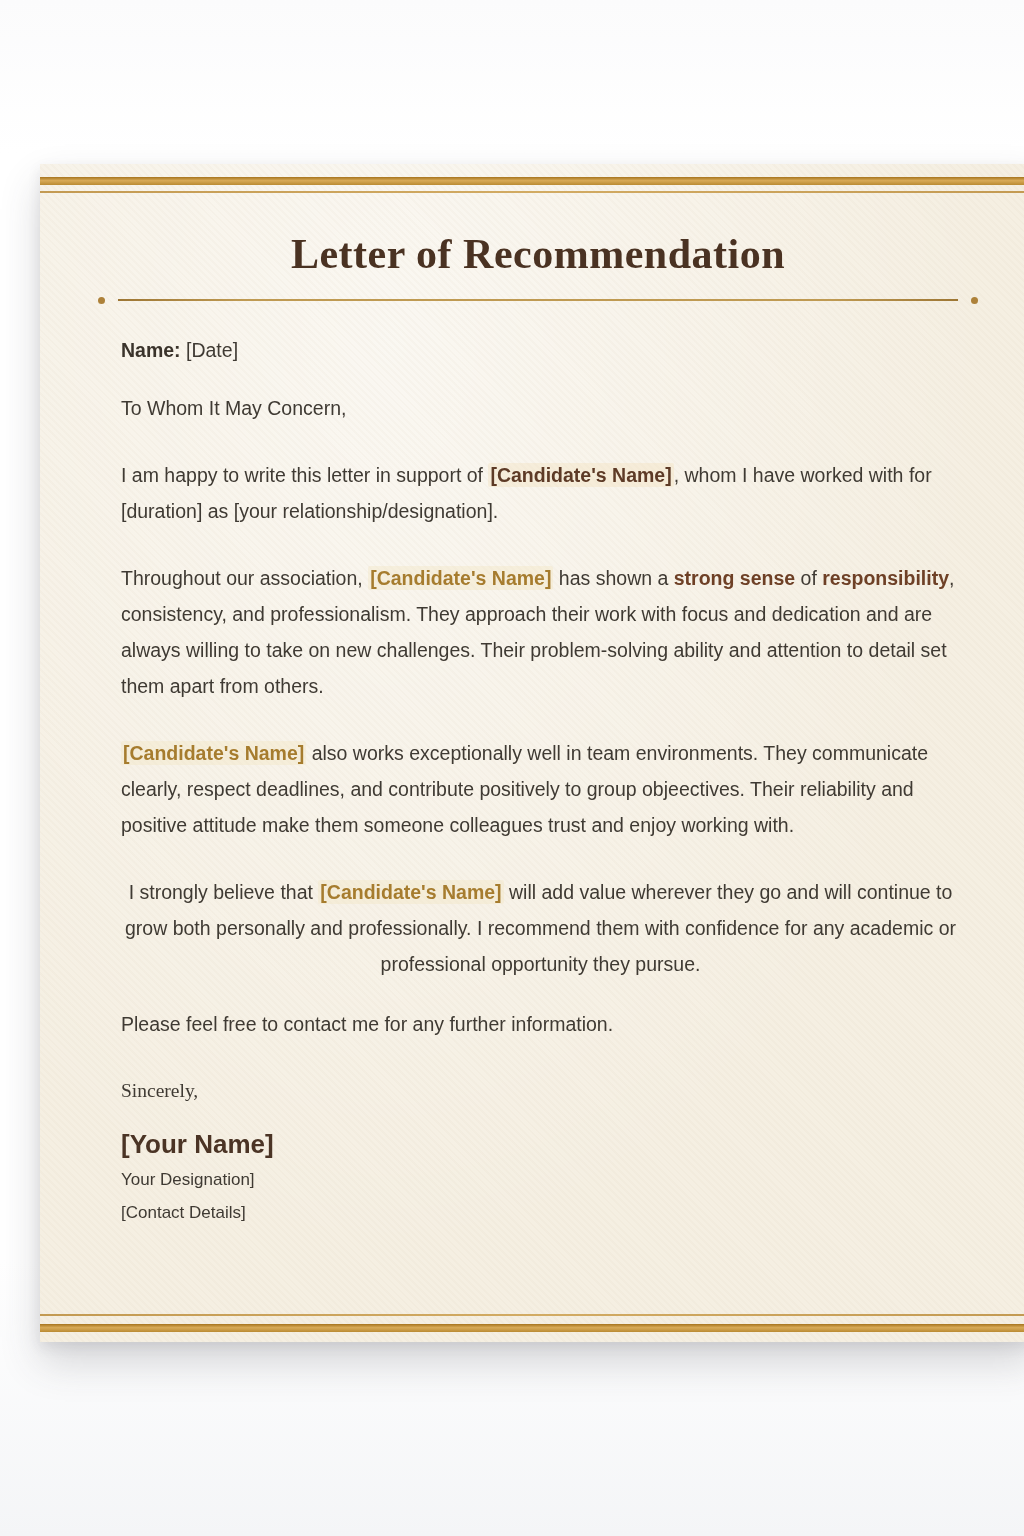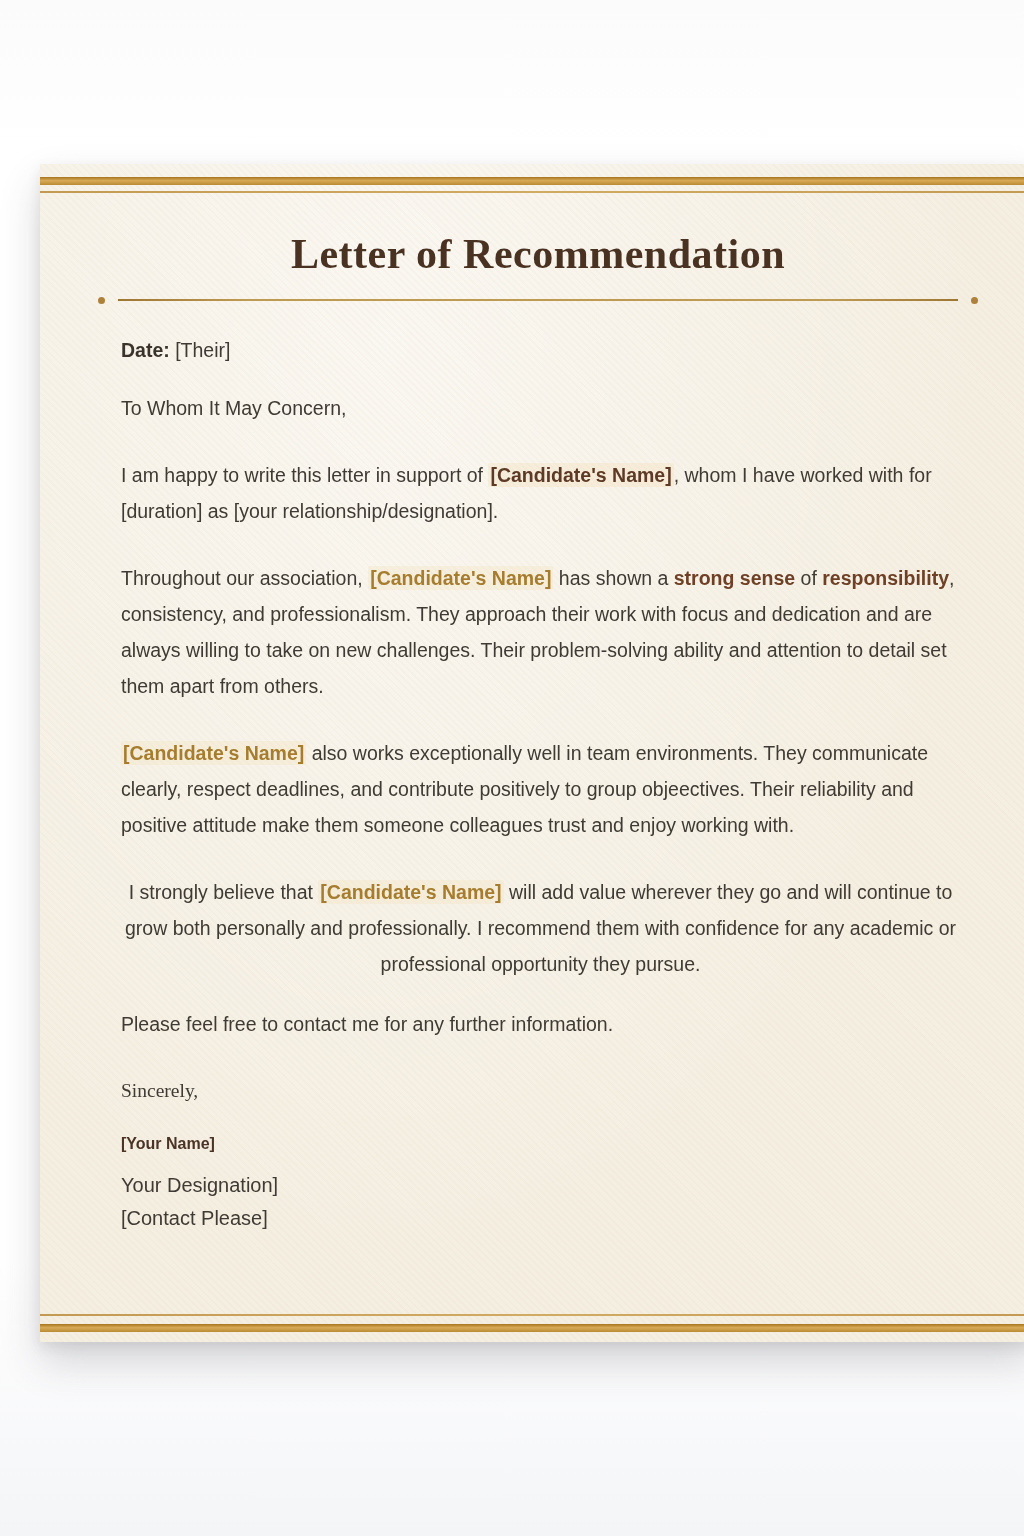--- a/index.html
+++ b/index.html
@@ -105,28 +105,28 @@
     padding: 1px 2px;
     border-radius: 2px;
   }
   .emphasis {
     font-weight: 700;
     color: #6e4026;
   }
 
   .signature { margin-top: 0; }
   .sig-name {
-    font-size: 16px;
+    font-size: 26px;
     font-weight: 700;
     color: #4b3425;
     line-height: 34px;
-    margin-bottom: 8px;
+    margin-bottom: 2px;
   }
   .sig-line {
-    font-size: 20px;
+    font-size: 17px;
     line-height: 33px;
     color: #3f3a33;
   }
 </style>
 </head>
 <body>
 
 <div class="stage">
   <div class="paper">
 
@@ -136,40 +136,40 @@
     <h1 class="title">Letter of Recommendation</h1>
 
     <div class="divider">
       <span class="dot"></span>
       <span class="line"></span>
       <span class="dot"></span>
     </div>
 
     <div class="letter-body">
 
-      <p class="date-line"><span class="label-bold">Date:</span><span> [Their]</span></p>
+      <p class="date-line"><span class="label-bold">Name:</span><span> [Date]</span></p>
 
       <p>To Whom It May Concern,</p>
 
       <p><span>I am happy to write this letter in support of </span><span class="name-dark">[Candidate's Name]</span><span>, whom I have worked with for [duration] as [your relationship/designation].</span></p>
 
       <p><span>Throughout our association, </span><span class="name-gold">[Candidate's Name]</span><span> has shown a </span><span class="emphasis">strong sense</span><span> of </span><span class="emphasis">responsibility</span><span>, consistency, and professionalism. They approach their work with focus and dedication and are always willing to take on new challenges. Their problem-solving ability and attention to detail set them apart from others.</span></p>
 
       <p><span class="name-gold">[Candidate's Name]</span><span> also works exceptionally well in team environments. They communicate clearly, respect deadlines, and contribute positively to group objeectives. Their reliability and positive attitude make them someone colleagues trust and enjoy working with.</span></p>
 
       <p class="para-last"><span>I strongly believe that </span><span class="name-gold">[Candidate's Name]</span><span> will add value wherever they go and will continue to grow both personally and professionally. I recommend them with confidence for any academic or professional opportunity they pursue.</span></p>
 
       <p class="closing-note">Please feel free to contact me for any further information.</p>
 
       <p class="signoff">Sincerely,</p>
 
       <div class="signature">
         <div class="sig-name">[Your Name]</div>
         <div class="sig-line">Your Designation]</div>
-        <div class="sig-line">[Contact Please]</div>
+        <div class="sig-line">[Contact Details]</div>
       </div>
 
     </div>
 
     <div class="band-thin bottom"></div>
     <div class="band-thick bottom"></div>
 
   </div>
 </div>
 

